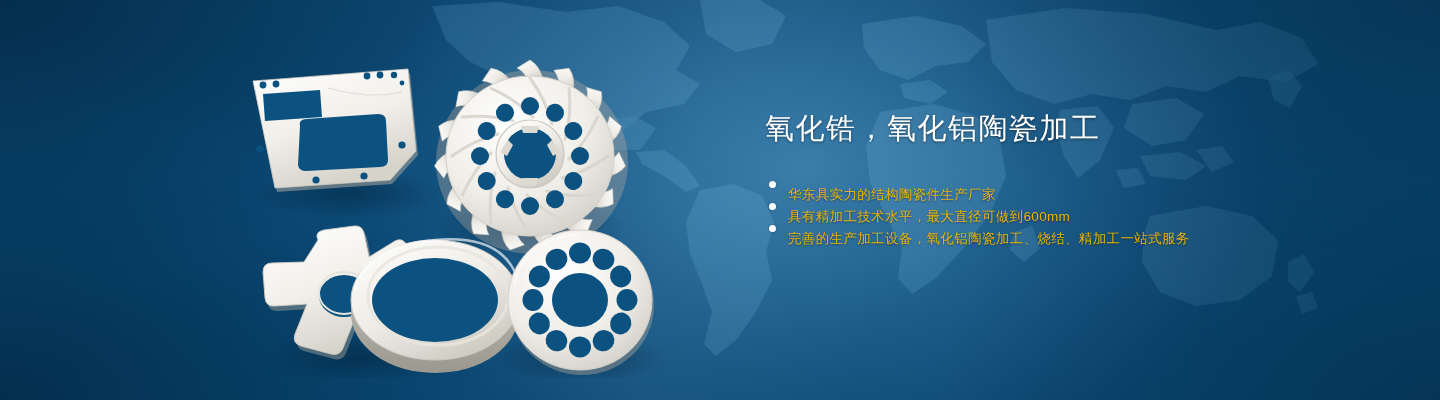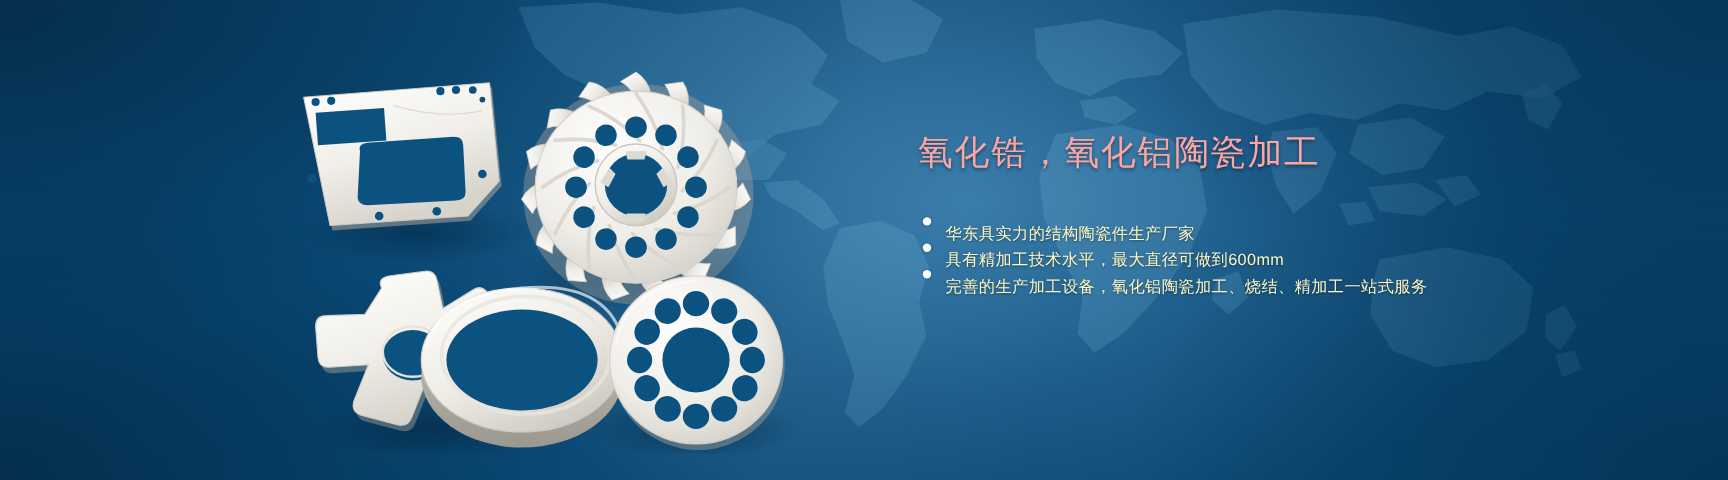--- a/index.html
+++ b/index.html
@@ -69,21 +69,21 @@
     position: absolute;
     left: 765px;
     top: 110px;
     width: 620px;
   }
   .headline {
     margin: 0;
     font-size: 29px;
     font-weight: normal;
     letter-spacing: 1.5px;
-    color: #fca5a5;
+    color: #ffffff;
     line-height: 1.3;
     white-space: nowrap;
     text-shadow: 0 1px 3px rgba(0,0,0,0.45);
   }
   .bullets {
     list-style: none;
     margin: 26px 0 0 4px;
     padding: 0;
   }
   .bullet-row {
@@ -96,21 +96,21 @@
     flex: 0 0 auto;
     width: 7px;
     height: 7px;
     border-radius: 50%;
     background: #ffffff;
     margin-right: 12px;
     box-shadow: 0 0 2px rgba(0,0,0,0.35);
   }
   .bullet-text {
     font-size: 13.5px;
-    color: #fef9c3;
+    color: #eab308;
     letter-spacing: 0.35px;
     white-space: nowrap;
     text-shadow: 0 1px 2px rgba(0,0,0,0.40);
     margin-top: 20px;
   }
 </style>
 </head>
 <body>
 
 <div id="banner">

